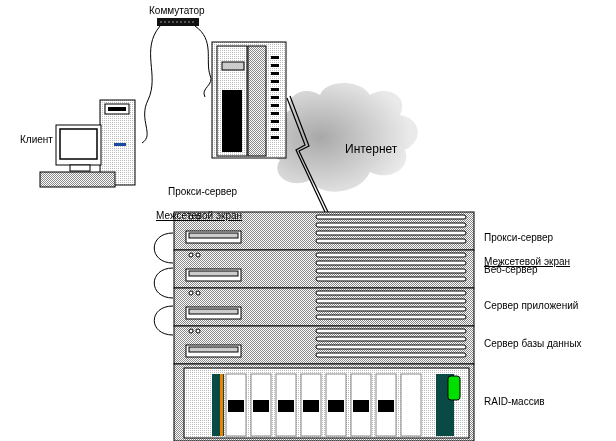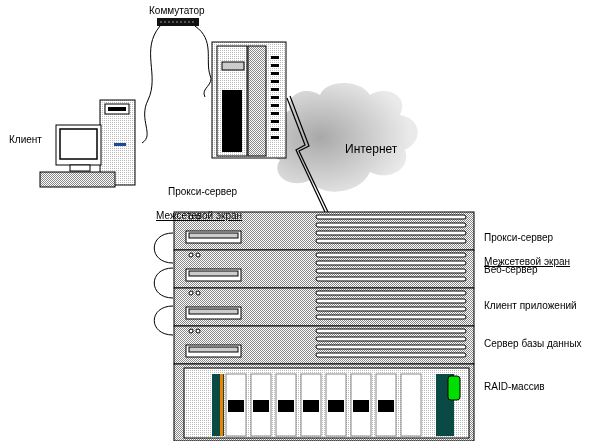--- a/index.html
+++ b/index.html
@@ -168,23 +168,23 @@
         <g>
           <rect x="401" y="374" width="20" height="62" fill="#fff" stroke="#888"></rect>
         </g>
         <rect x="436" y="374" width="18" height="62" fill="#0a4a45"></rect>
         <rect x="448" y="376" width="12" height="24" rx="3" fill="#00e000" stroke="#000"></rect>
       </g>
     </g>
 </svg>
 
 <div class="lbl" style="left:149px;top:3px;">Коммутатор</div>
-<div class="lbl" style="left:9px;top:132px;text-align:center;">Клиент</div>
+<div class="lbl" style="left:20px;top:132px;text-align:center;">Клиент</div>
 <div class="lbl" style="left:345px;top:142px;font-size:12px;">Интернет</div>
 <div class="lbl ul" style="left:156px;top:168px;">Межсетевой экран</div>
 <div class="lbl" style="left:168px;top:184px;">Прокси-сервер</div>
 
 <div class="lbl ul" style="left:484px;top:214px;">Межсетевой экран</div>
 <div class="lbl" style="left:484px;top:230px;">Прокси-сервер</div>
 <div class="lbl" style="left:484px;top:262px;text-align:right;">Веб-сервер</div>
-<div class="lbl" style="left:484px;top:298px;">Клиент приложений</div>
+<div class="lbl" style="left:484px;top:298px;">Сервер приложений</div>
 <div class="lbl" style="left:484px;top:336px;">Сервер базы данных</div>
-<div class="lbl" style="left:484px;top:379px;">RAID-массив</div>
+<div class="lbl" style="left:484px;top:394px;">RAID-массив</div>
 
 </body></html>

